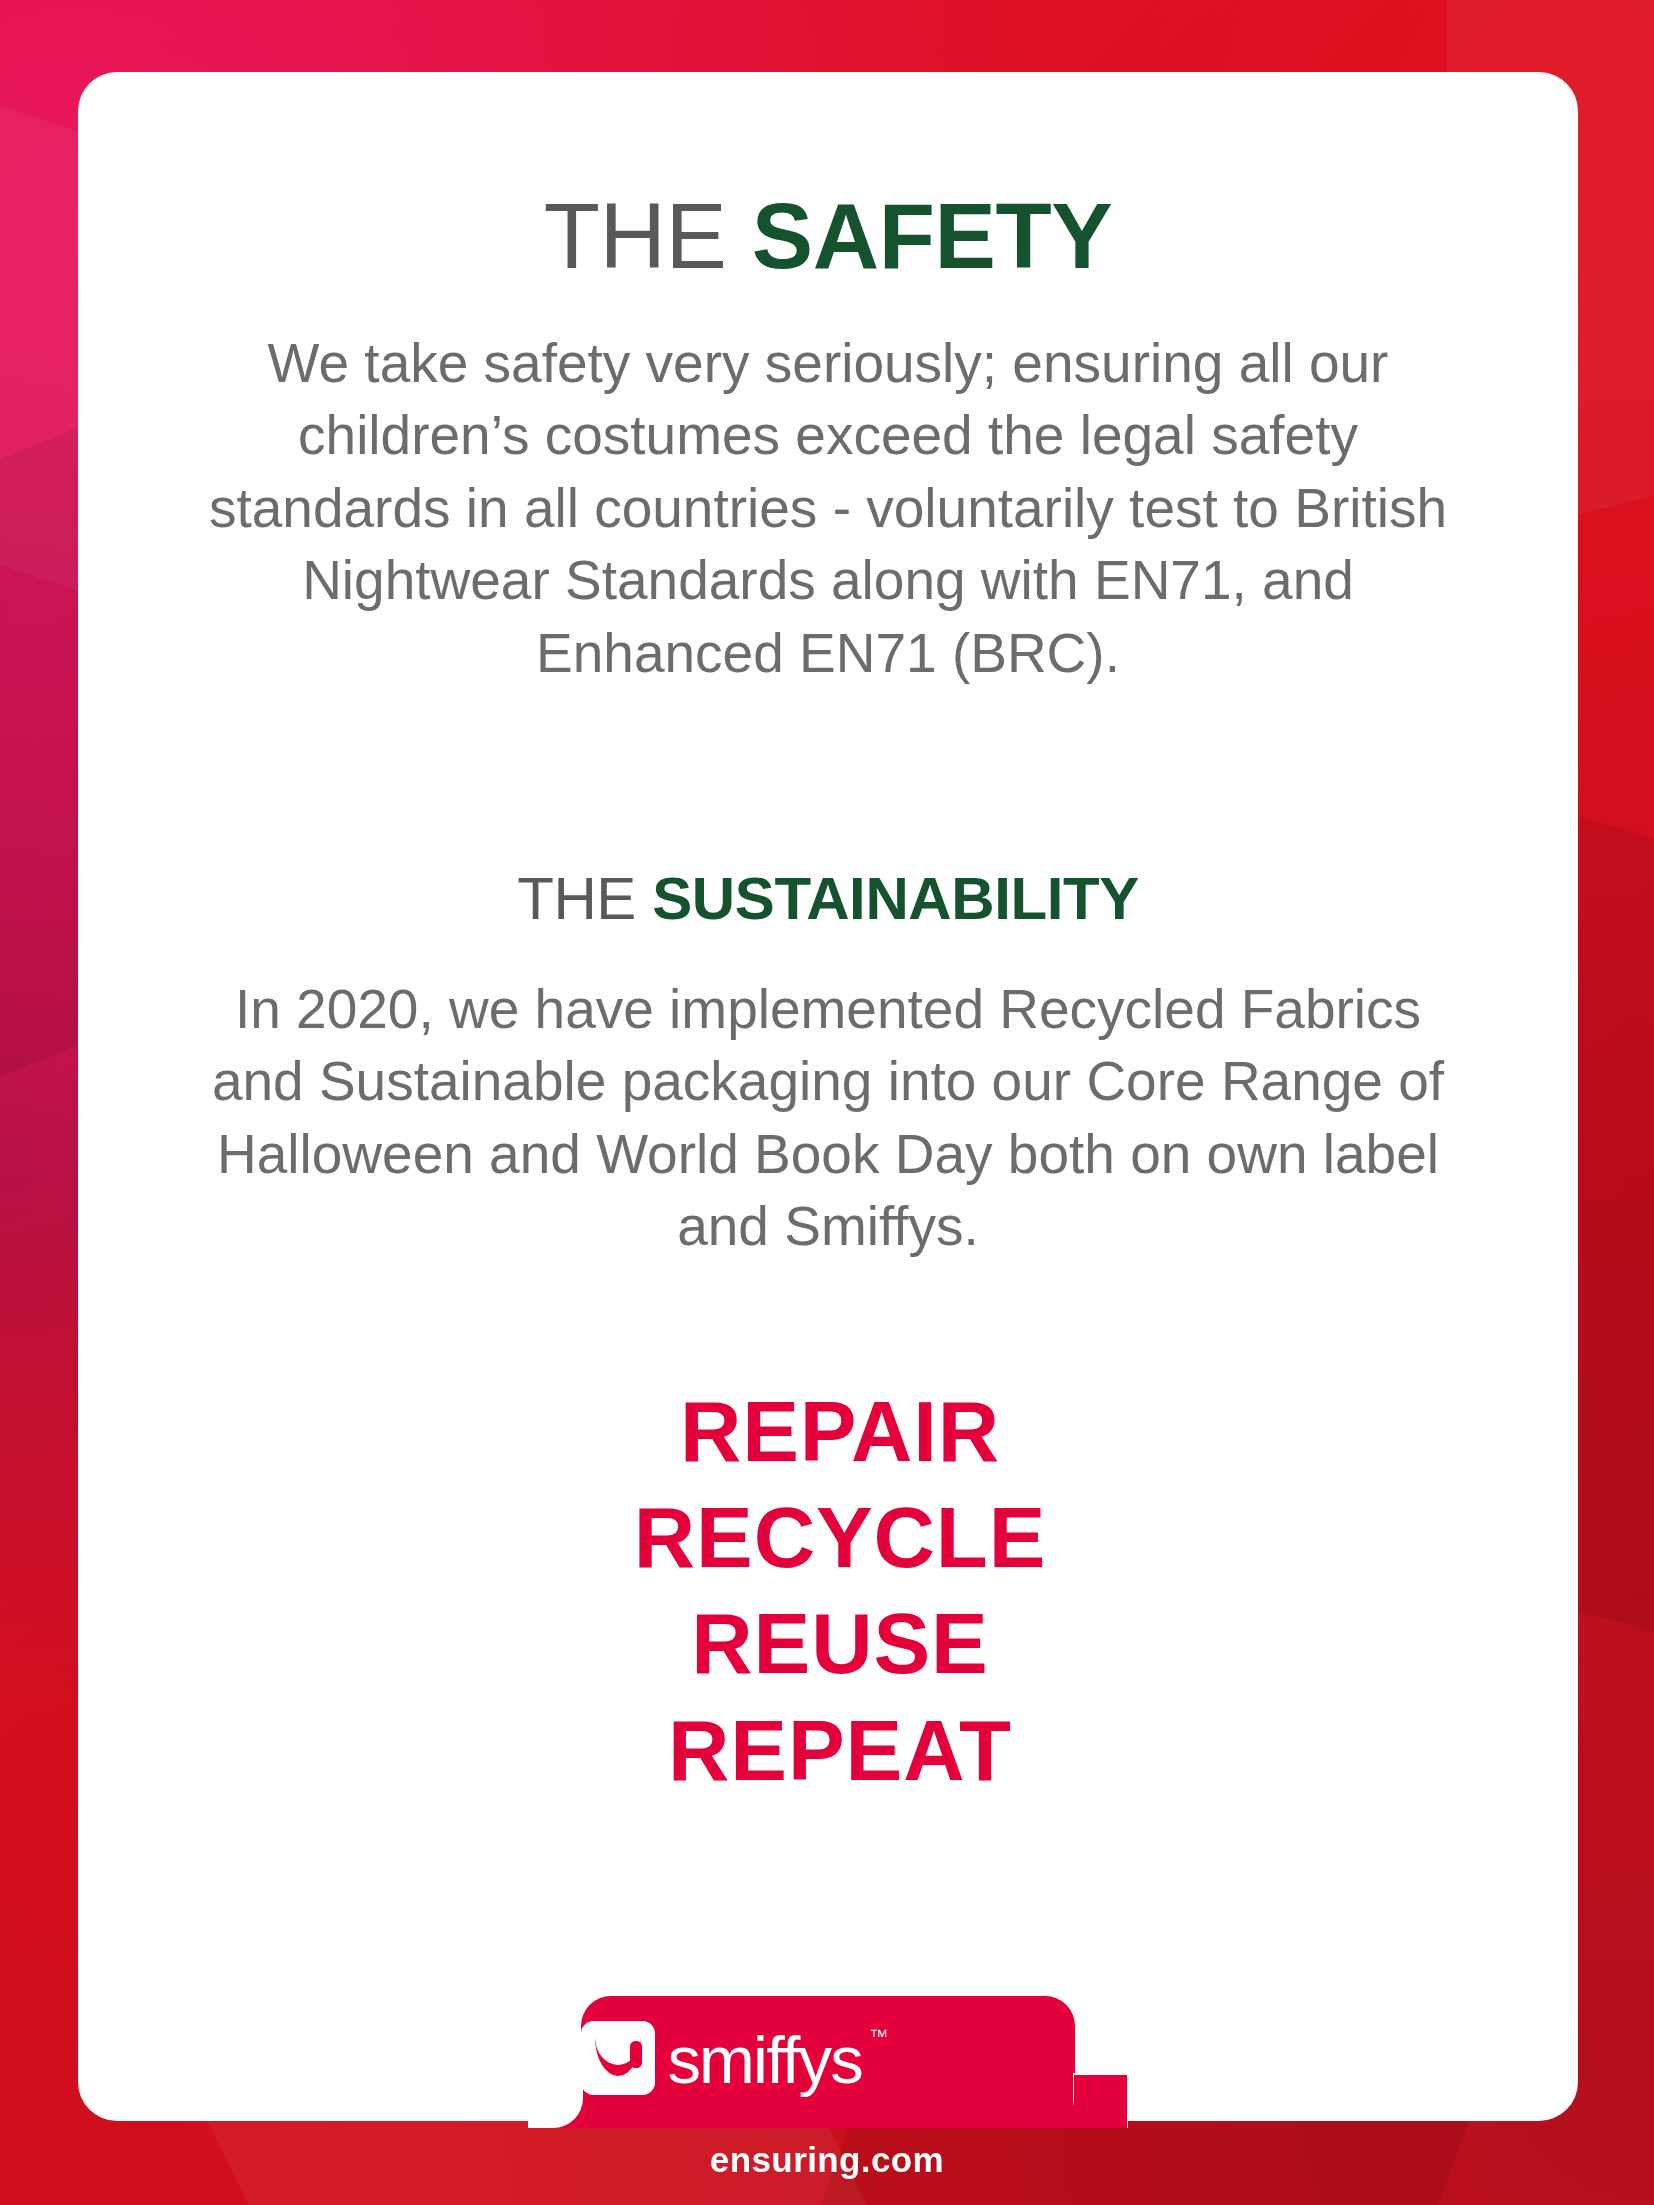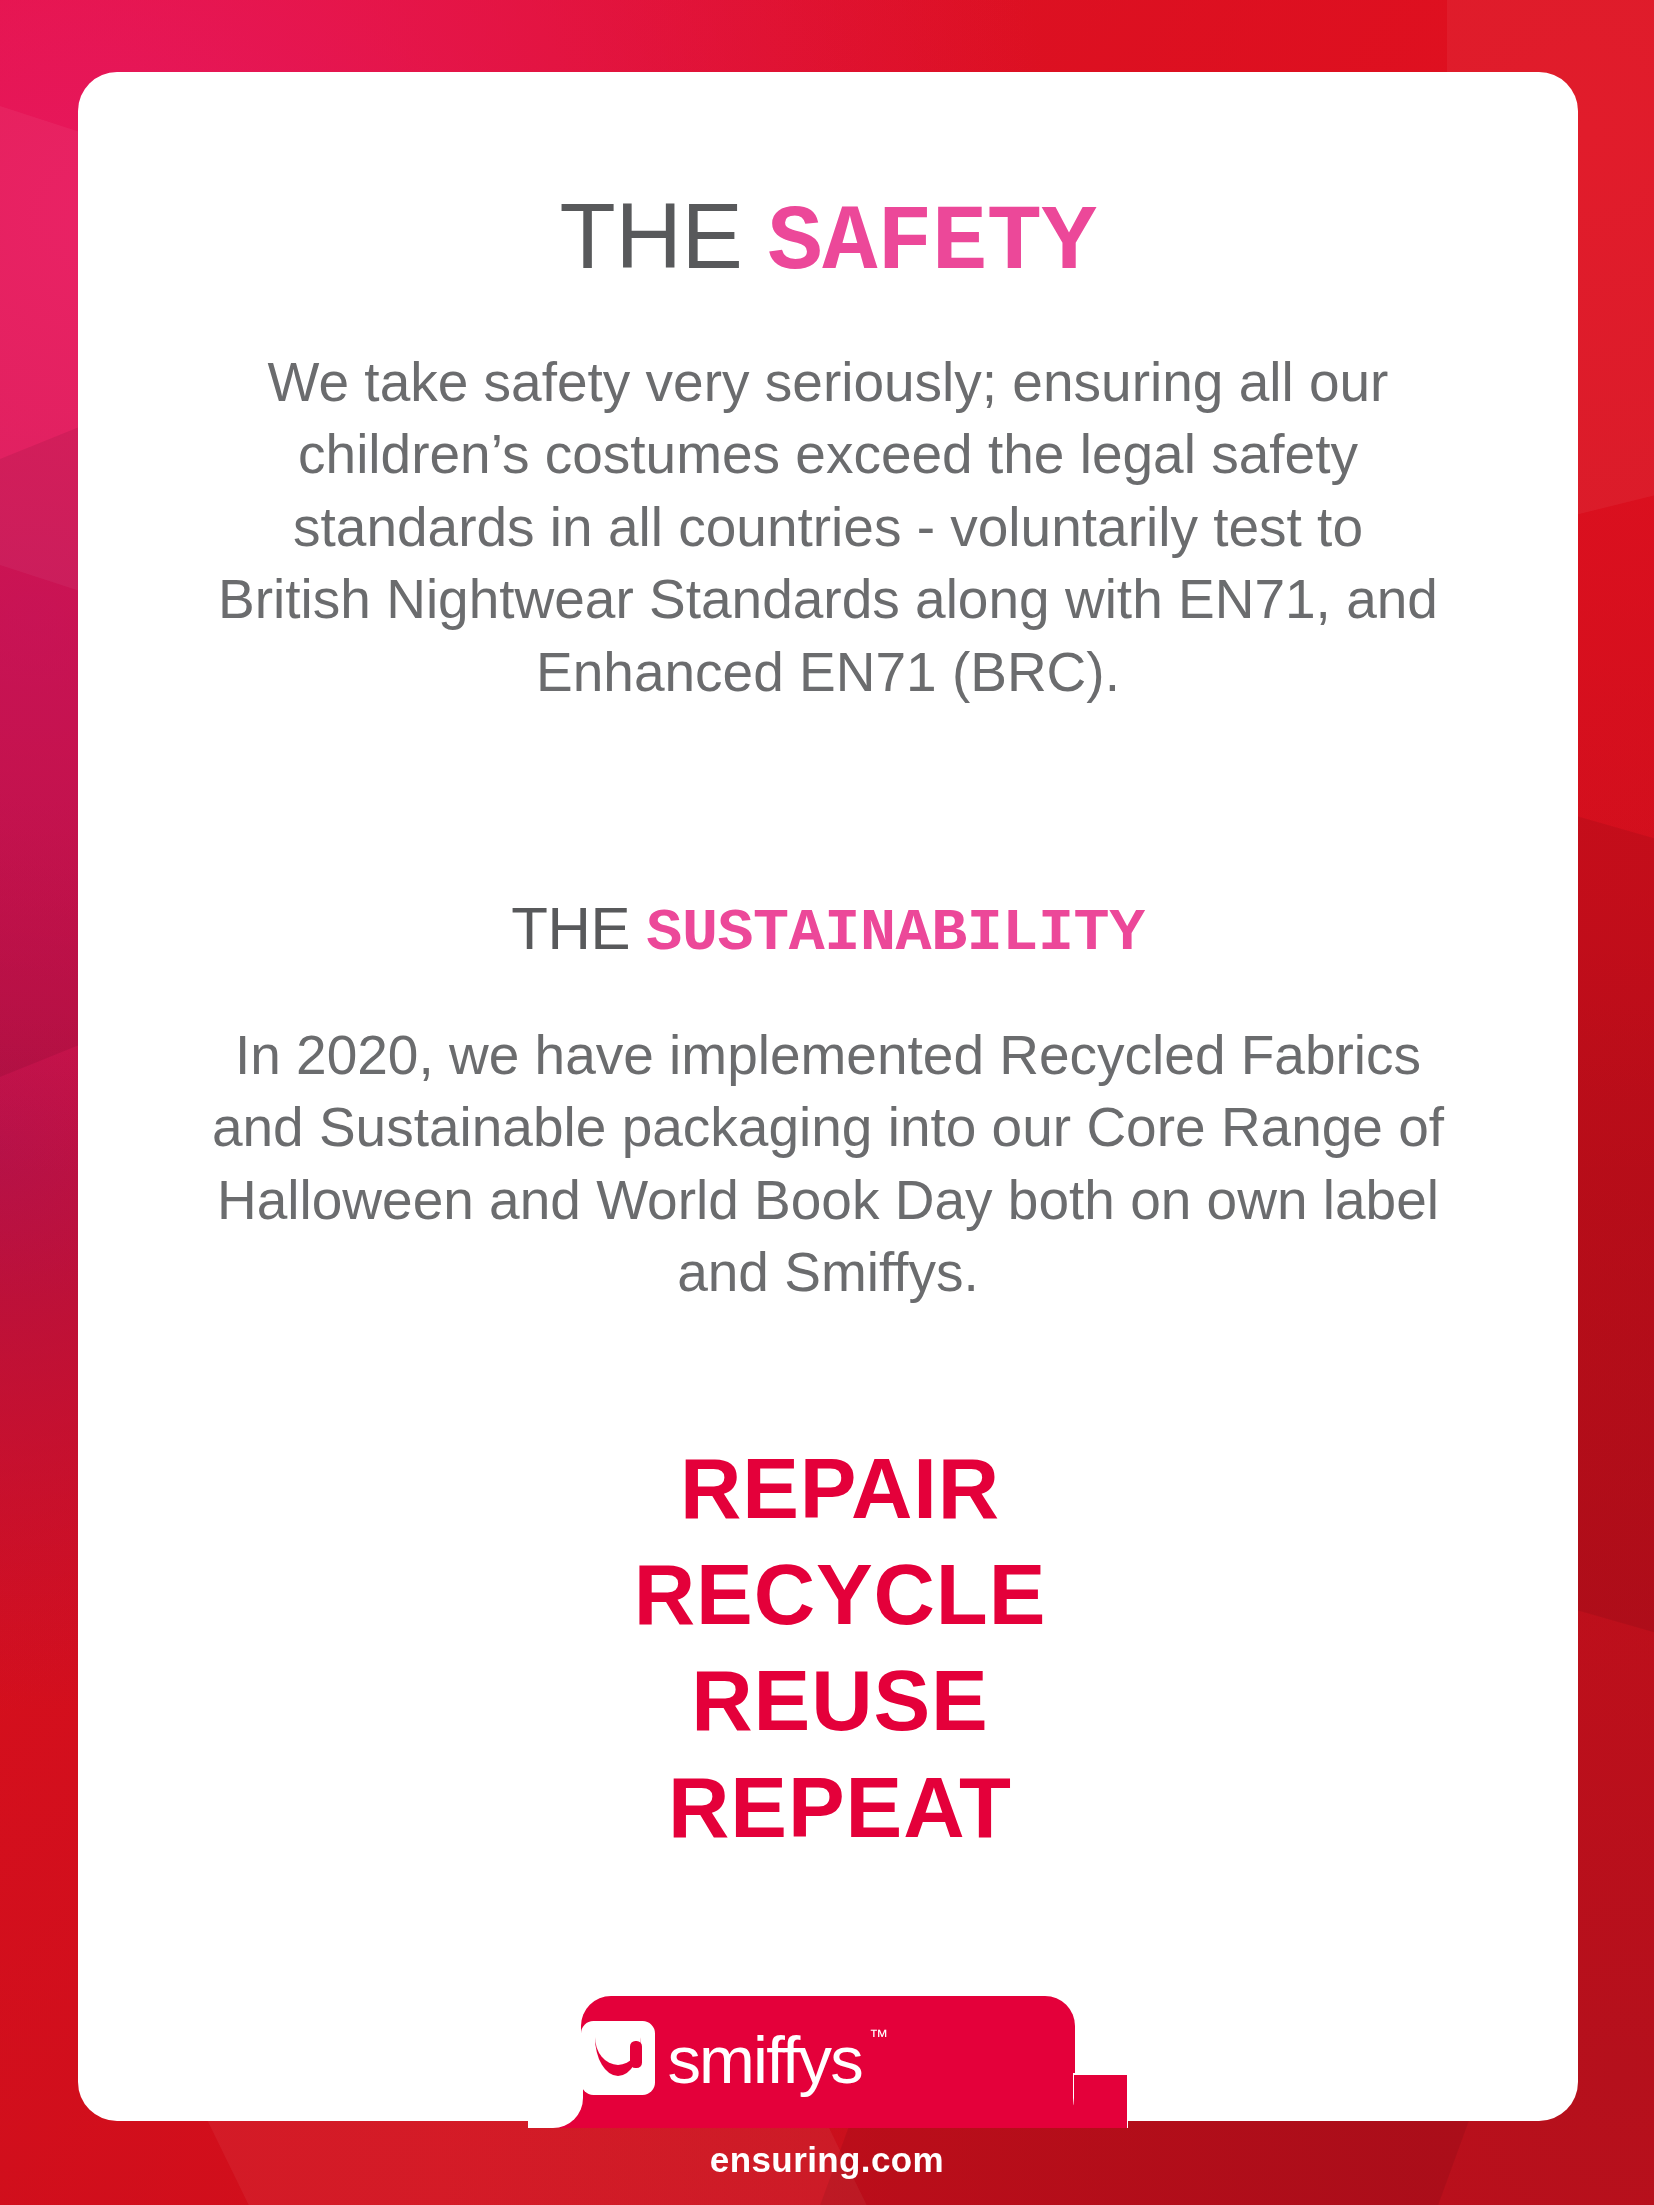--- a/index.html
+++ b/index.html
@@ -65,29 +65,28 @@
     margin: 0;
     font-size: 92px;
     line-height: 1.05;
     letter-spacing: -0.4px;
     font-weight: 400;
     color: #58595b;
     white-space: nowrap;
   }
   h1.heading .accent {
     font-weight: 700;
-    color: #ec4899;
-    font-family: Liberation Mono, monospace;
+    color: #14532d;
   }
   h1.heading.big {
     font-size: 60px;
   }
 
   p.body {
-    margin: 12px;
+    margin: 1px;
     padding: 0 120px;
     font-size: 55px;
     line-height: 1.32;
     color: #6b6c6e;
     font-weight: 400;
   }
 
   .spacer-a { height: 41px; }
   .spacer-b { height: 176px; }
   .spacer-c { height: 42px; }

